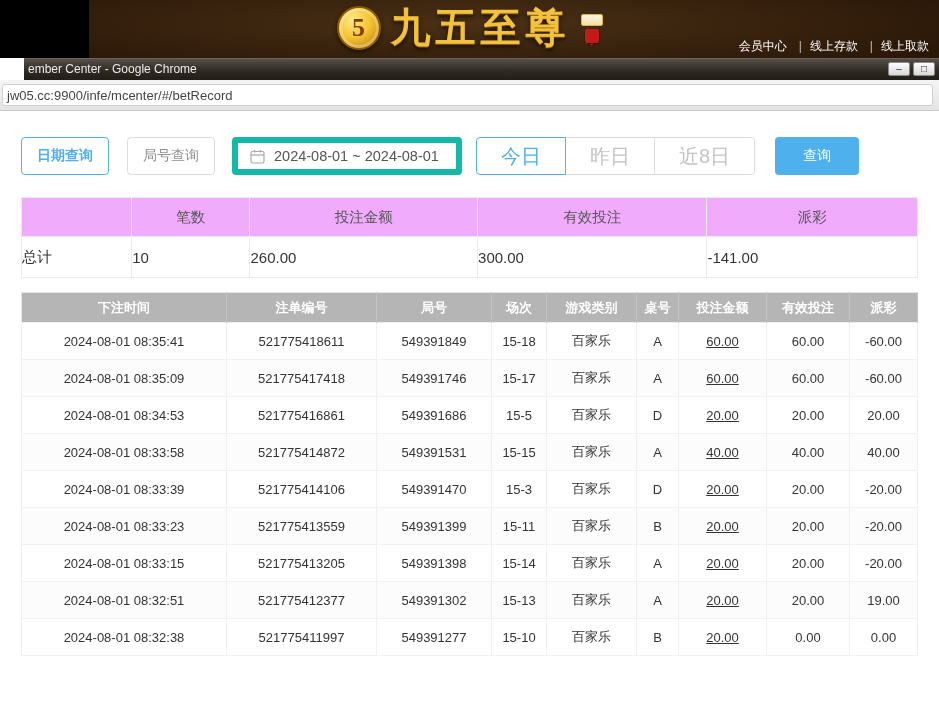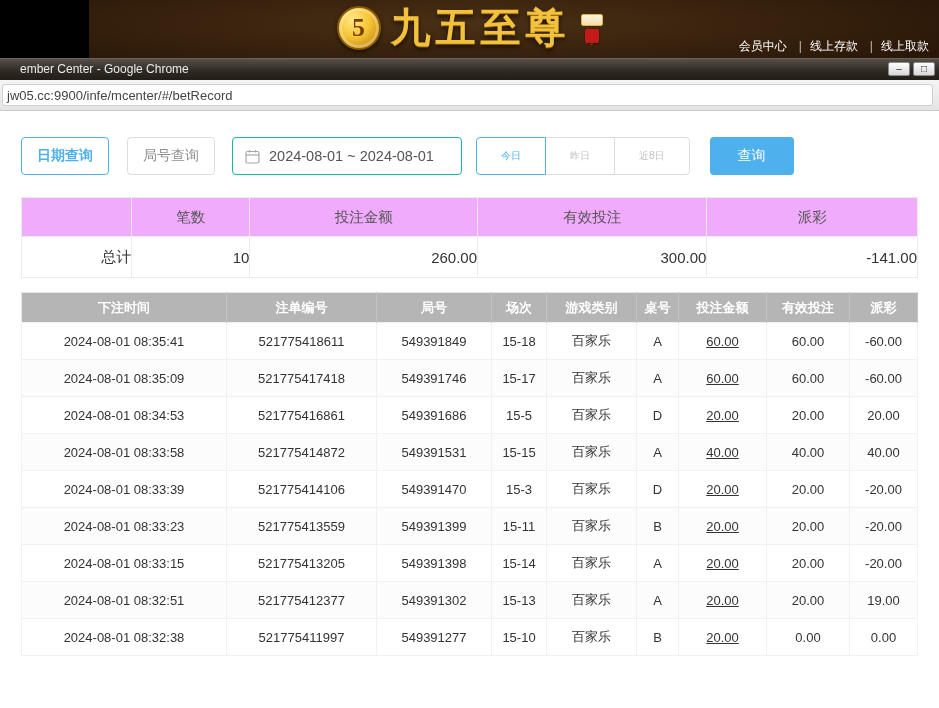--- a/index.html
+++ b/index.html
@@ -40,21 +40,21 @@
   .red-seal { width:14px; height:14px; background:#c51a1a; border-radius:2px; box-shadow:0 1px 2px rgba(0,0,0,.5); }
   .top-links { position:absolute; right:10px; top:38px; font-size:12px; color:#fff; white-space:nowrap; }
   .top-links .nav-link { color:#fff; cursor:pointer; }
   .top-links .nav-link + .nav-link::before { content:"｜"; opacity:.85; margin:0 4px; color:#fff; }
 
   
   .title-bar {
     position:relative; height:22px;
     background:linear-gradient(#575049, #2f2a24 55%, #221d17);
     border-top:1px solid #6b645c;
-    color:#ececec; font-size:12px; line-height:21px; padding-left:20px;
+    color:#ececec; font-size:12px; line-height:21px; padding-left:4px;margin-left:24px;
   }
   .win-buttons { position:absolute; right:4px; top:3px; display:flex; gap:3px; }
   .win-btn {
     width:22px; height:14px; border:1px solid #8a8a8a; border-radius:2px;
     background:linear-gradient(#fefefe,#d8d8d8); color:#333;
     font-size:10px; line-height:12px; text-align:center; cursor:pointer;
   }
 
   
   .url-bar {
@@ -70,43 +70,43 @@
   .content { padding:0 21px; }
 
   .filter-row { margin-top:26px; display:flex; }
   .btn {
     height:38px; padding:0 15px; font-size:14px; border-radius:4px; background:#fff;
     cursor:pointer; font-family:inherit;
   }
   .outline-blue { border:1px solid var(--accent,#4FB0EE); color:var(--accent,#4FB0EE); font-weight:bold; }
   .outline-gray { border:1px solid #dcdcdc; color:#8f8f8f; margin-left:18px; }
   .date-input {
-    margin-left:17px; height:38px; width:230px; border:1px solid #14b8a6; border-radius:4px;
+    margin-left:17px; height:38px; width:230px; border:6px solid #14b8a6; border-radius:4px;
     display:flex; align-items:center; gap:9px; padding:0 12px; color:#555; font-size:14.5px;
     background:#fff; cursor:pointer;
   }
   .btn-group { margin-left:14px; display:flex; }
   .seg {
     height:38px; padding:0 24px; background:#fff; border:1px solid #dcdcdc; color:#c3c3c3;
-    font-size:10px; margin-left:-1px; cursor:pointer; font-family:inherit;
+    font-size:20px; margin-left:-1px; cursor:pointer; font-family:inherit;
   }
   .seg:first-child { border-radius:4px 0 0 4px; margin-left:0; }
   .seg:last-child { border-radius:0 4px 4px 0; }
   .seg.active { border-color:var(--accent,#4FB0EE); color:var(--accent,#4FB0EE); position:relative; z-index:1; }
   .solid-blue { margin-left:20px; width:84px; background:var(--accent,#4FB0EE); border:none; color:#fff; }
 
   
   table { border-collapse:collapse; width:100%; }
   .summary-table { margin-top:22px; border:1px solid #eaeaea; }
   .summary-table th {
     background:#f0abfc; color:#555; font-weight:normal; font-size:14.5px; height:39px;
     border:1px solid #ebebeb; text-align:center;
   }
   .summary-table td {
-    height:41px; font-size:15px; color:#333; border:1px solid #ebebeb; text-align:right;
+    height:41px; font-size:15px; color:#333; border:1px solid #ebebeb; text-align:left;
   }
 
   
   .bet-table { margin-top:14px; border:1px solid #e8e8e8; }
   .bet-table th {
     background:var(--table_header_bg,#B5B5B5); color:#fff; font-size:13px; font-weight:bold;
     height:30px; text-align:center; border-right:1px solid #c4c4c4;
   }
   .bet-table td {
     height:37px; font-size:13px; color:#333; text-align:center;

